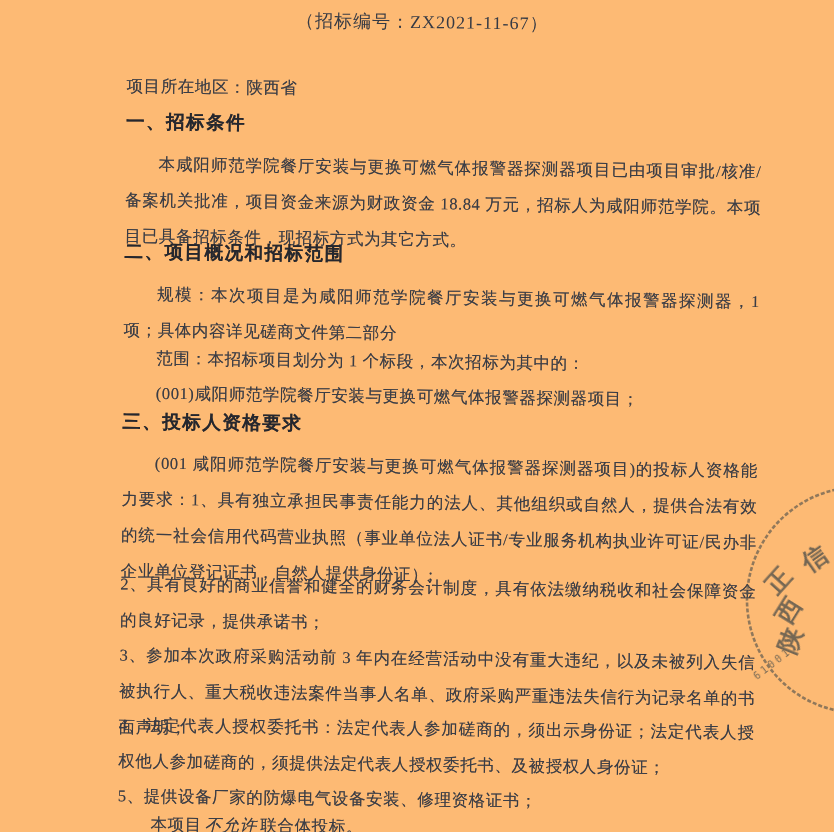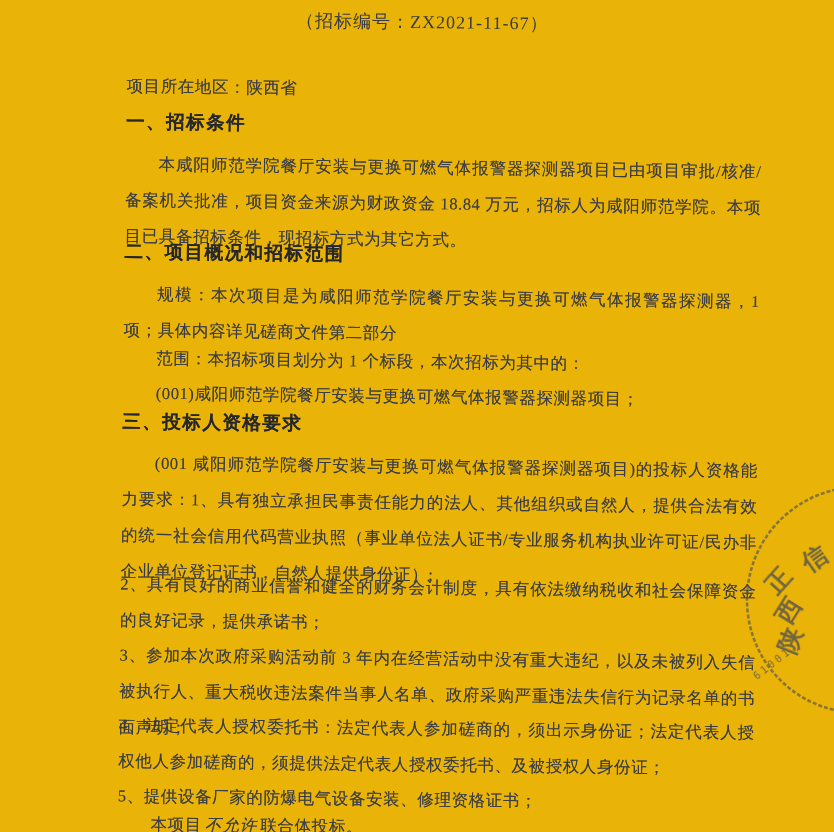--- a/index.html
+++ b/index.html
@@ -1,19 +1,19 @@
 <!DOCTYPE html>
 <html><head>
 <meta charset="utf-8">
 <style>
   html,body{margin:0;padding:0;}
   .page{
     position:relative;
     width:834px;height:832px;
-    background:#eab308;
+    background:#fdba74;
     overflow:hidden;
     font-family:"Liberation Serif","DejaVu Serif",serif;
     color:#3a3d46;
   }
   .skew{
     position:absolute;left:0;top:0;width:834px;height:832px;
     transform:rotate(0.7deg);
     transform-origin:50% 55%;
   }
   .b{position:absolute;}

